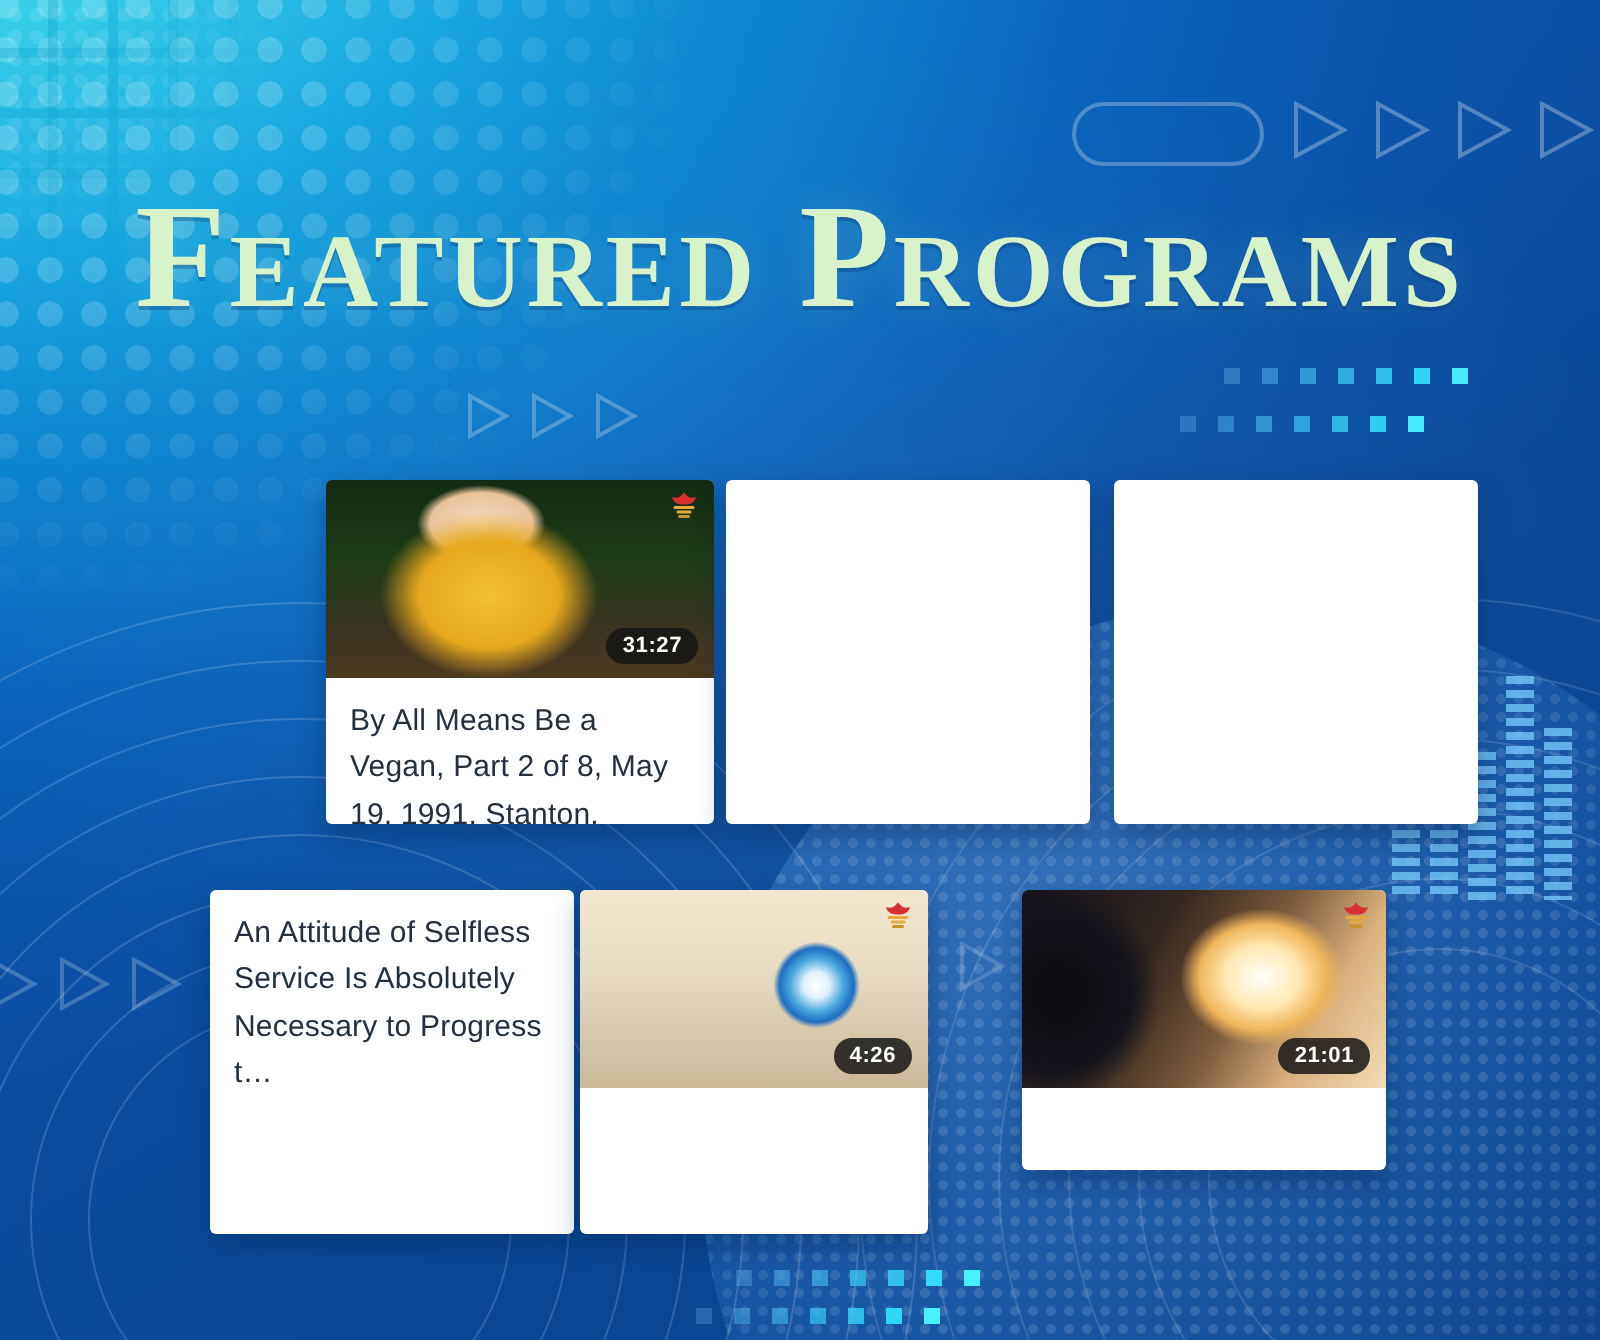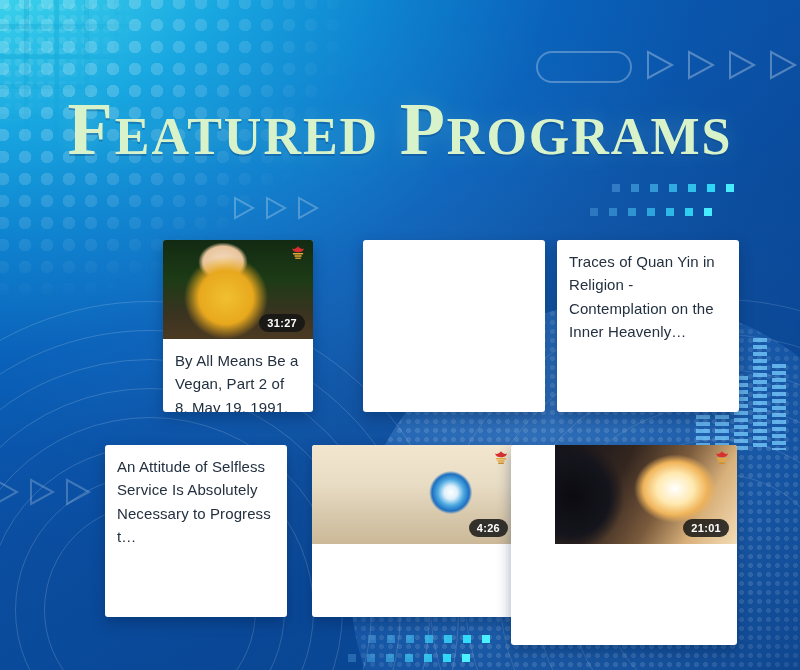--- a/index.html
+++ b/index.html
@@ -305,21 +305,21 @@
     <i style="background:rgba(50,225,252,.92)"></i>
     <i style="background:rgba(75,240,255,1)"></i>
   </div>
 
   <div class="title-wrap">
     <span class="title">Featured Programs</span>
   </div>
 
   <div class="grid">
 
-    <div class="card" style="left:163px;top:240px;width:150px;height:172px;">
+    <div class="card" style="left:163px;top:240px;width:194px;height:172px;">
       <div class="thumb">
         <div class="art art-1"></div>
         <div class="logo">
           <svg viewBox="0 0 24 20" width="18" height="16">
             <path d="M12 1 C9 5 6 5 4 4 C5 8 8 9 12 9 C16 9 19 8 20 4 C18 5 15 5 12 1 Z" fill="#d83030"></path>
             <rect x="5" y="10" width="14" height="2" rx="1" fill="#e8a93a"></rect>
             <rect x="7" y="13" width="10" height="2" rx="1" fill="#e8a93a"></rect>
             <rect x="8" y="16" width="8" height="2" rx="1" fill="#c9902c"></rect>
           </svg>
         </div>
@@ -327,47 +327,44 @@
       </div>
       <div class="card-body">
         <div class="card-title">By All Means Be a Vegan, Part 2 of 8, May 19, 1991, Stanton, California, USA</div>
       </div>
     </div>
 
     <div class="card" style="left:363px;top:240px;width:182px;height:172px;">
     </div>
 
     <div class="card" style="left:557px;top:240px;width:182px;height:172px;">
-      <div class="card-body">
-        <div class="card-title">Traces of Quan Yin in Religion - Contemplation on the Inner Heavenly…</div>
-      </div>
     </div>
 
     <div class="card" style="left:105px;top:445px;width:182px;height:172px;">
       <div class="card-body">
         <div class="card-title">An Attitude of Selfless Service Is Absolutely Necessary to Progress t…</div>
       </div>
     </div>
 
-    <div class="card" style="left:312px;top:445px;width:204px;height:172px;">
+    <div class="card" style="left:290px;top:445px;width:174px;height:172px;">
       <div class="thumb">
         <div class="art art-5"></div>
         <div class="logo">
           <svg viewBox="0 0 24 20" width="18" height="16">
             <path d="M12 1 C9 5 6 5 4 4 C5 8 8 9 12 9 C16 9 19 8 20 4 C18 5 15 5 12 1 Z" fill="#d83030"></path>
             <rect x="5" y="10" width="14" height="2" rx="1" fill="#e8a93a"></rect>
             <rect x="7" y="13" width="10" height="2" rx="1" fill="#e8a93a"></rect>
             <rect x="8" y="16" width="8" height="2" rx="1" fill="#c9902c"></rect>
           </svg>
         </div>
         <div class="badge-dur">4:26</div>
       </div>
     </div>
 
-    <div class="card" style="left:511px;top:445px;width:182px;height:200px;padding-left:44px;">
+    <div class="card" style="left:511px;top:445px;width:182px;height:140px;">
       <div class="thumb">
         <div class="art art-6"></div>
         <div class="logo">
           <svg viewBox="0 0 24 20" width="18" height="16">
             <path d="M12 1 C9 5 6 5 4 4 C5 8 8 9 12 9 C16 9 19 8 20 4 C18 5 15 5 12 1 Z" fill="#d83030"></path>
             <rect x="5" y="10" width="14" height="2" rx="1" fill="#e8a93a"></rect>
             <rect x="7" y="13" width="10" height="2" rx="1" fill="#e8a93a"></rect>
             <rect x="8" y="16" width="8" height="2" rx="1" fill="#c9902c"></rect>
           </svg>
         </div>

